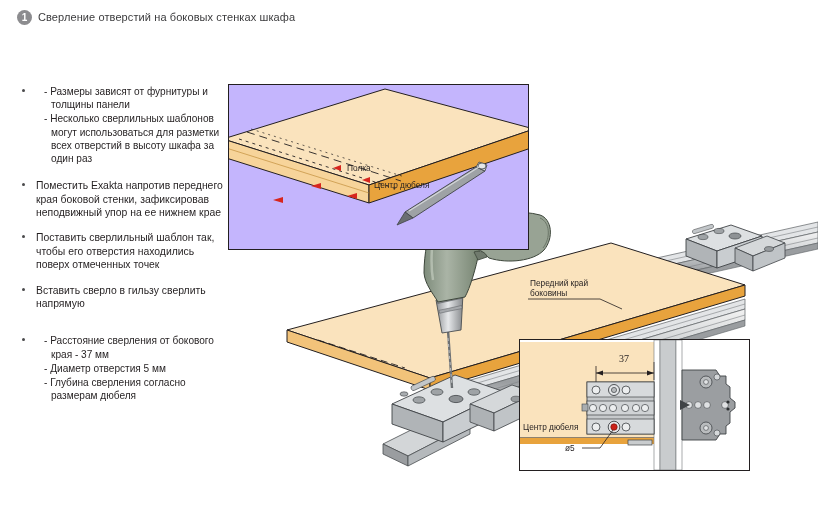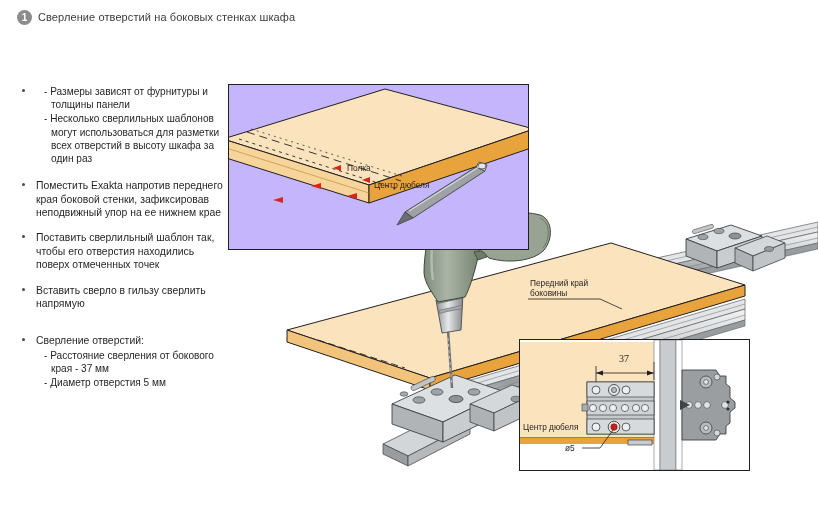--- a/index.html
+++ b/index.html
@@ -63,23 +63,23 @@
     <div class="b-main">Поставить сверлильный шаблон так, чтобы его отверстия находились поверх отмеченных точек</div>
   </div>
 
   <div class="b-item" style="margin-top:12px;">
     <span class="b-dot"></span>
     <div class="b-main">Вставить сверло в гильзу сверлить напрямую</div>
   </div>
 
   <div class="b-item" style="margin-top:24px;">
     <span class="b-dot"></span>
-    <div class="b-main">Сверление отверстий:</div>
     <div class="b-sub">- Расстояние сверления от бокового края - 37 мм</div>
     <div class="b-sub">- Диаметр отверстия 5 мм</div>
+    <div class="b-sub">- Глубина сверления согласно размерам дюбеля</div>
   </div>
 </div>
 
 <div class="art" style="left:0;top:0;width:818px;height:509px;">
 <svg width="818" height="509" viewBox="0 0 818 509">
   <defs>
     <linearGradient id="gMetalRail" x1="0" y1="0" x2="0" y2="1">
       <stop offset="0%" stop-color="#f2f2f2"></stop>
       <stop offset="35%" stop-color="#cfd2d4"></stop>
       <stop offset="70%" stop-color="#9a9da0"></stop>

